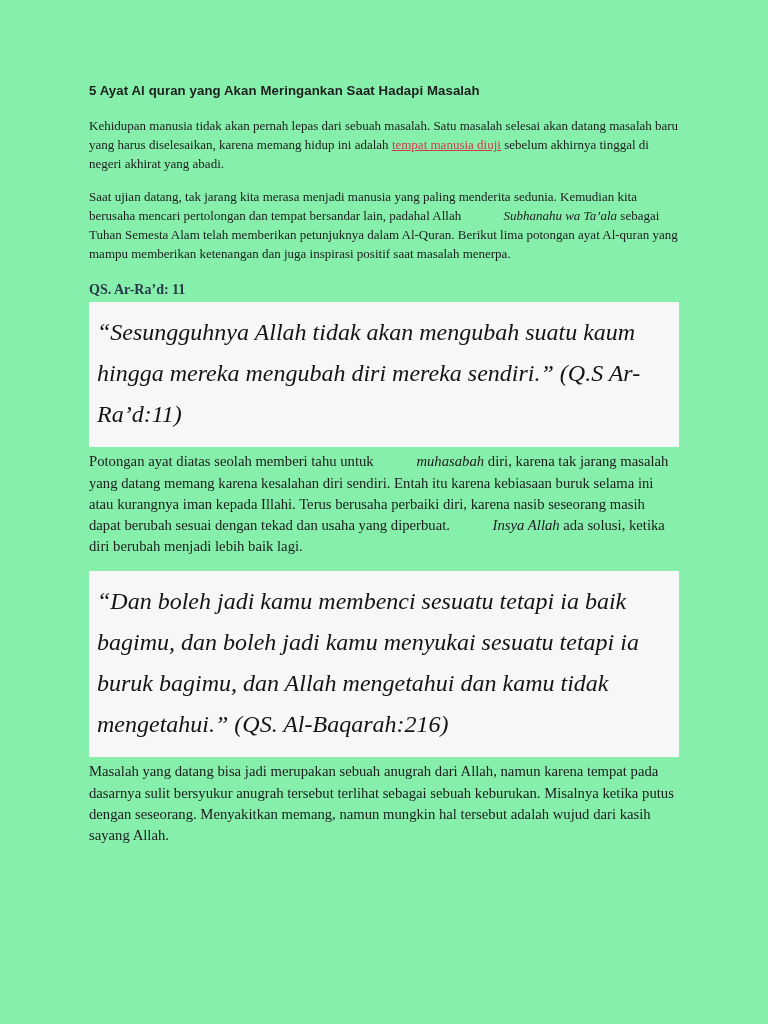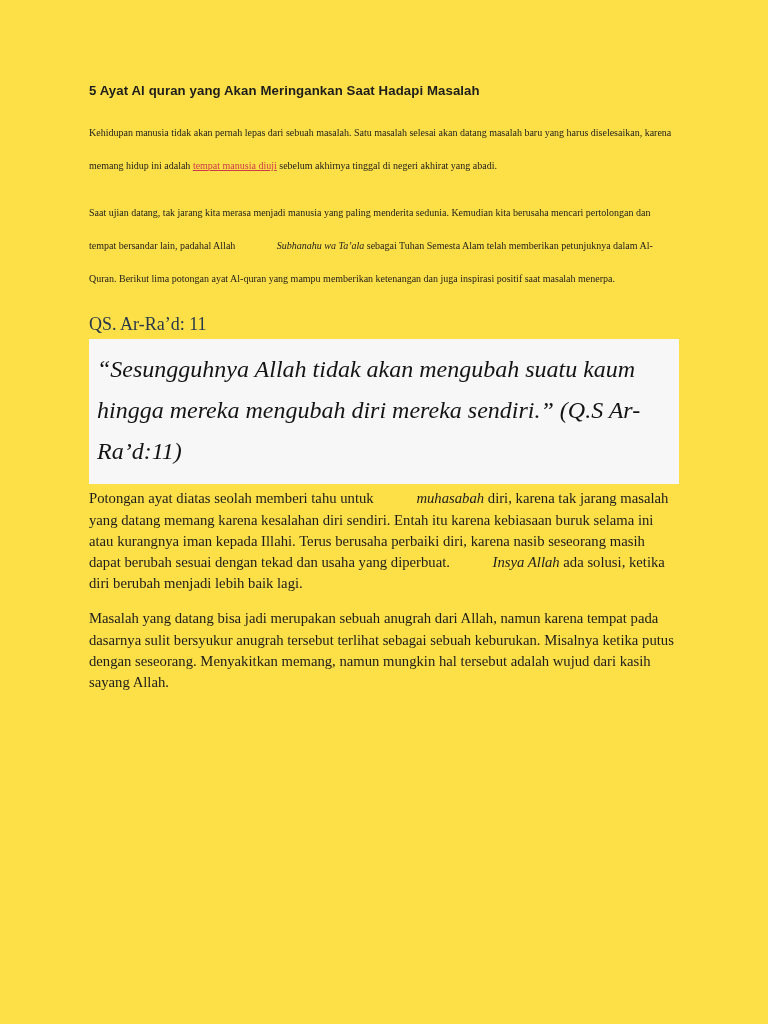--- a/index.html
+++ b/index.html
@@ -11,21 +11,21 @@
     width: 768px;
     height: 1024px;
     overflow: hidden;
     font-family: "Liberation Serif", "DejaVu Serif", serif;
     color: #1a1a1a;
   }
   .page {
     position: relative;
     width: 768px;
     height: 1024px;
-    background: #fde047;
+    background: #86efac;
     box-sizing: border-box;
   }
   .content {
     position: absolute;
     left: 89px;
     top: 82px;
     width: 590px;
   }
 
   
@@ -35,22 +35,22 @@
     font-weight: bold;
     color: #1d1d1d;
     letter-spacing: 0.1px;
     line-height: 1.35;
     margin: 0 0 16px 0;
   }
 
   
   .para {
     font-family: "Liberation Serif", "DejaVu Serif", serif;
-    font-size: 10px;
-    line-height: 33px;
+    font-size: 13px;
+    line-height: 19px;
     color: #1c1c1c;
     margin: 0 0 14px 0;
     text-align: left;
   }
   .para.tight {
     font-size: 14.7px;
     line-height: 21.2px;
   }
   .para em, .em {
     font-style: italic;
@@ -59,22 +59,22 @@
   .link {
     color: #cf3a4c;
     text-decoration: underline;
     text-decoration-color: #cf3a4c;
     cursor: pointer;
   }
 
   
   .sec-heading {
     font-family: "Liberation Serif", "DejaVu Serif", serif;
-    font-size: 18px;
-    font-weight: normal;
+    font-size: 14px;
+    font-weight: bold;
     color: #29384a;
     margin: 18px 0 4px 0;
     line-height: 1.25;
   }
 
   
   .quote-block {
     background: #f7f7f7;
     font-family: "Liberation Serif", "DejaVu Serif", serif;
     font-style: italic;
@@ -105,17 +105,18 @@
 
     <h2 class="sec-heading">QS. Ar-Ra’d: 11</h2>
 
     <blockquote class="quote-block">“Sesungguhnya Allah tidak akan mengubah suatu kaum hingga mereka mengubah diri mereka sendiri.” (Q.S Ar-Ra’d:11)</blockquote>
 
     <p class="para tight">
       <span>Potongan ayat diatas seolah memberi tahu untuk </span><em class="em">muhasabah</em><span> diri, karena tak jarang masalah yang datang memang karena kesalahan diri sendiri. Entah itu karena kebiasaan buruk selama ini atau kurangnya iman kepada Illahi. Terus berusaha perbaiki diri, karena nasib seseorang masih dapat berubah sesuai dengan tekad dan usaha yang diperbuat. </span><em class="em">Insya Allah</em><span> ada solusi, ketika diri berubah menjadi lebih baik lagi.</span>
     </p>
 
 
+    <blockquote class="quote-block">“Dan boleh jadi kamu membenci sesuatu tetapi ia baik bagimu, dan boleh jadi kamu menyukai sesuatu tetapi ia buruk bagimu, dan Allah mengetahui dan kamu tidak mengetahui.” (QS. Al-Baqarah:216)</blockquote>
 
     <p class="para tight">Masalah yang datang bisa jadi merupakan sebuah anugrah dari Allah, namun karena tempat pada dasarnya sulit bersyukur anugrah tersebut terlihat sebagai sebuah keburukan. Misalnya ketika putus dengan seseorang. Menyakitkan memang, namun mungkin hal tersebut adalah wujud dari kasih sayang Allah.</p>
 
   </div>
 </div>
 
 </body></html>

